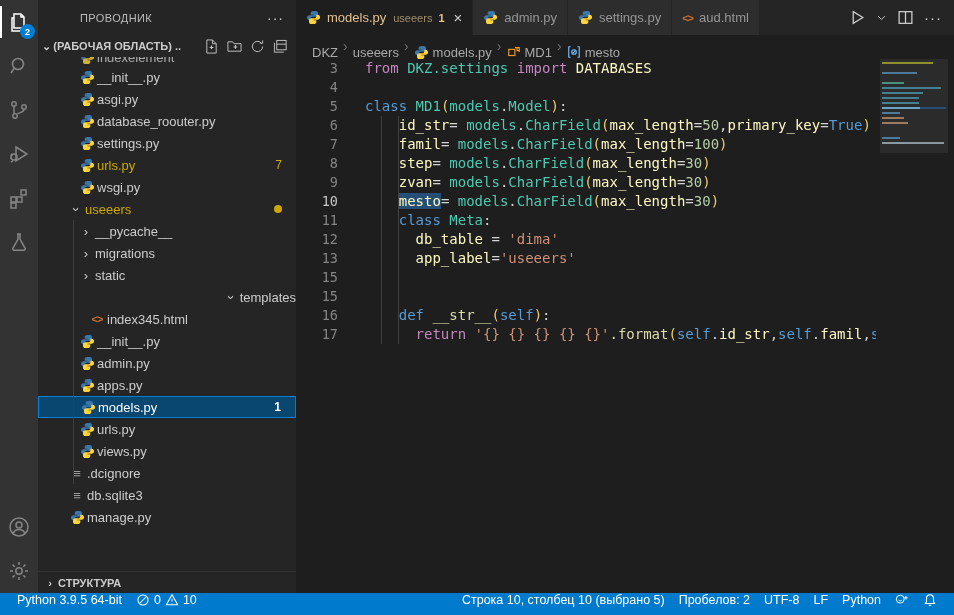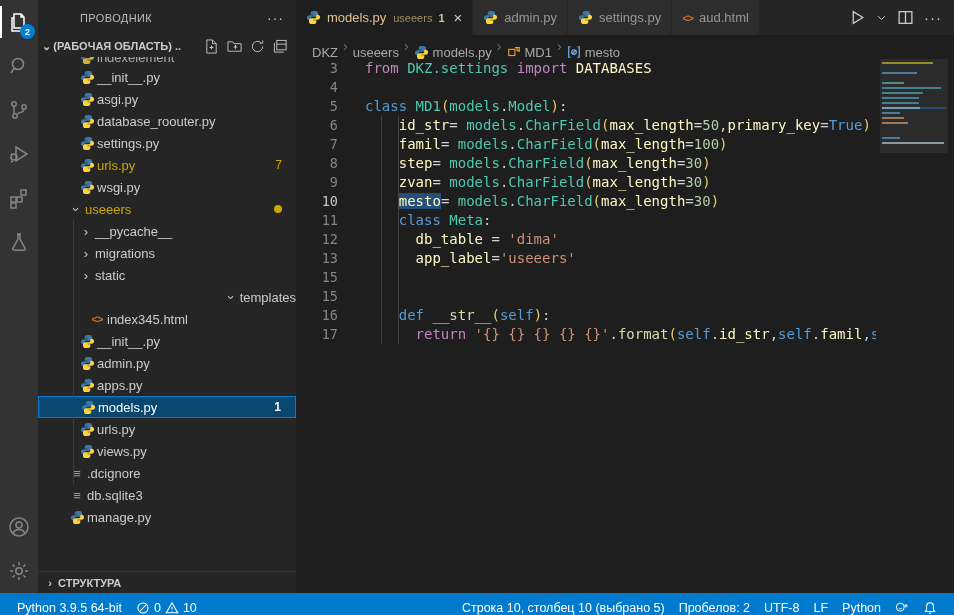--- a/index.html
+++ b/index.html
@@ -77,21 +77,21 @@
   .tk.hl { background:#264f78; }
 
   .minimap { position:absolute; top:2px; right:6px; width:68px; height:110px; padding:3px 2px; }
   .mm-slider { position:absolute; top:0; left:0; right:0; height:94px; background:rgba(255,255,255,.06); }
   .mm-row { height:2px; margin-bottom:3px; position:relative; }
   .mm-row.sel { background:#264f78; }
   .mm-bar { height:2px; }
 
   
   .statusbar { position:absolute; left:0; right:0; bottom:0; height:22px; background:#007acc; color:#ffffff;
-    display:flex; align-items:flex-end; font-size:12.5px; padding:0 10px; }
+    display:flex; align-items:flex-start; font-size:12.5px; padding:0 10px; }
   .sb-item { display:flex; align-items:center; gap:4px; padding:0 7px; cursor:pointer; white-space:nowrap; }
   .sb-item svg { width:14px; height:14px; }
   .sb-right { margin-left:auto; display:flex; align-items:center; }
 </style>
 </head>
 <body>
 
 <div class="main">
 
   <div class="activitybar">

